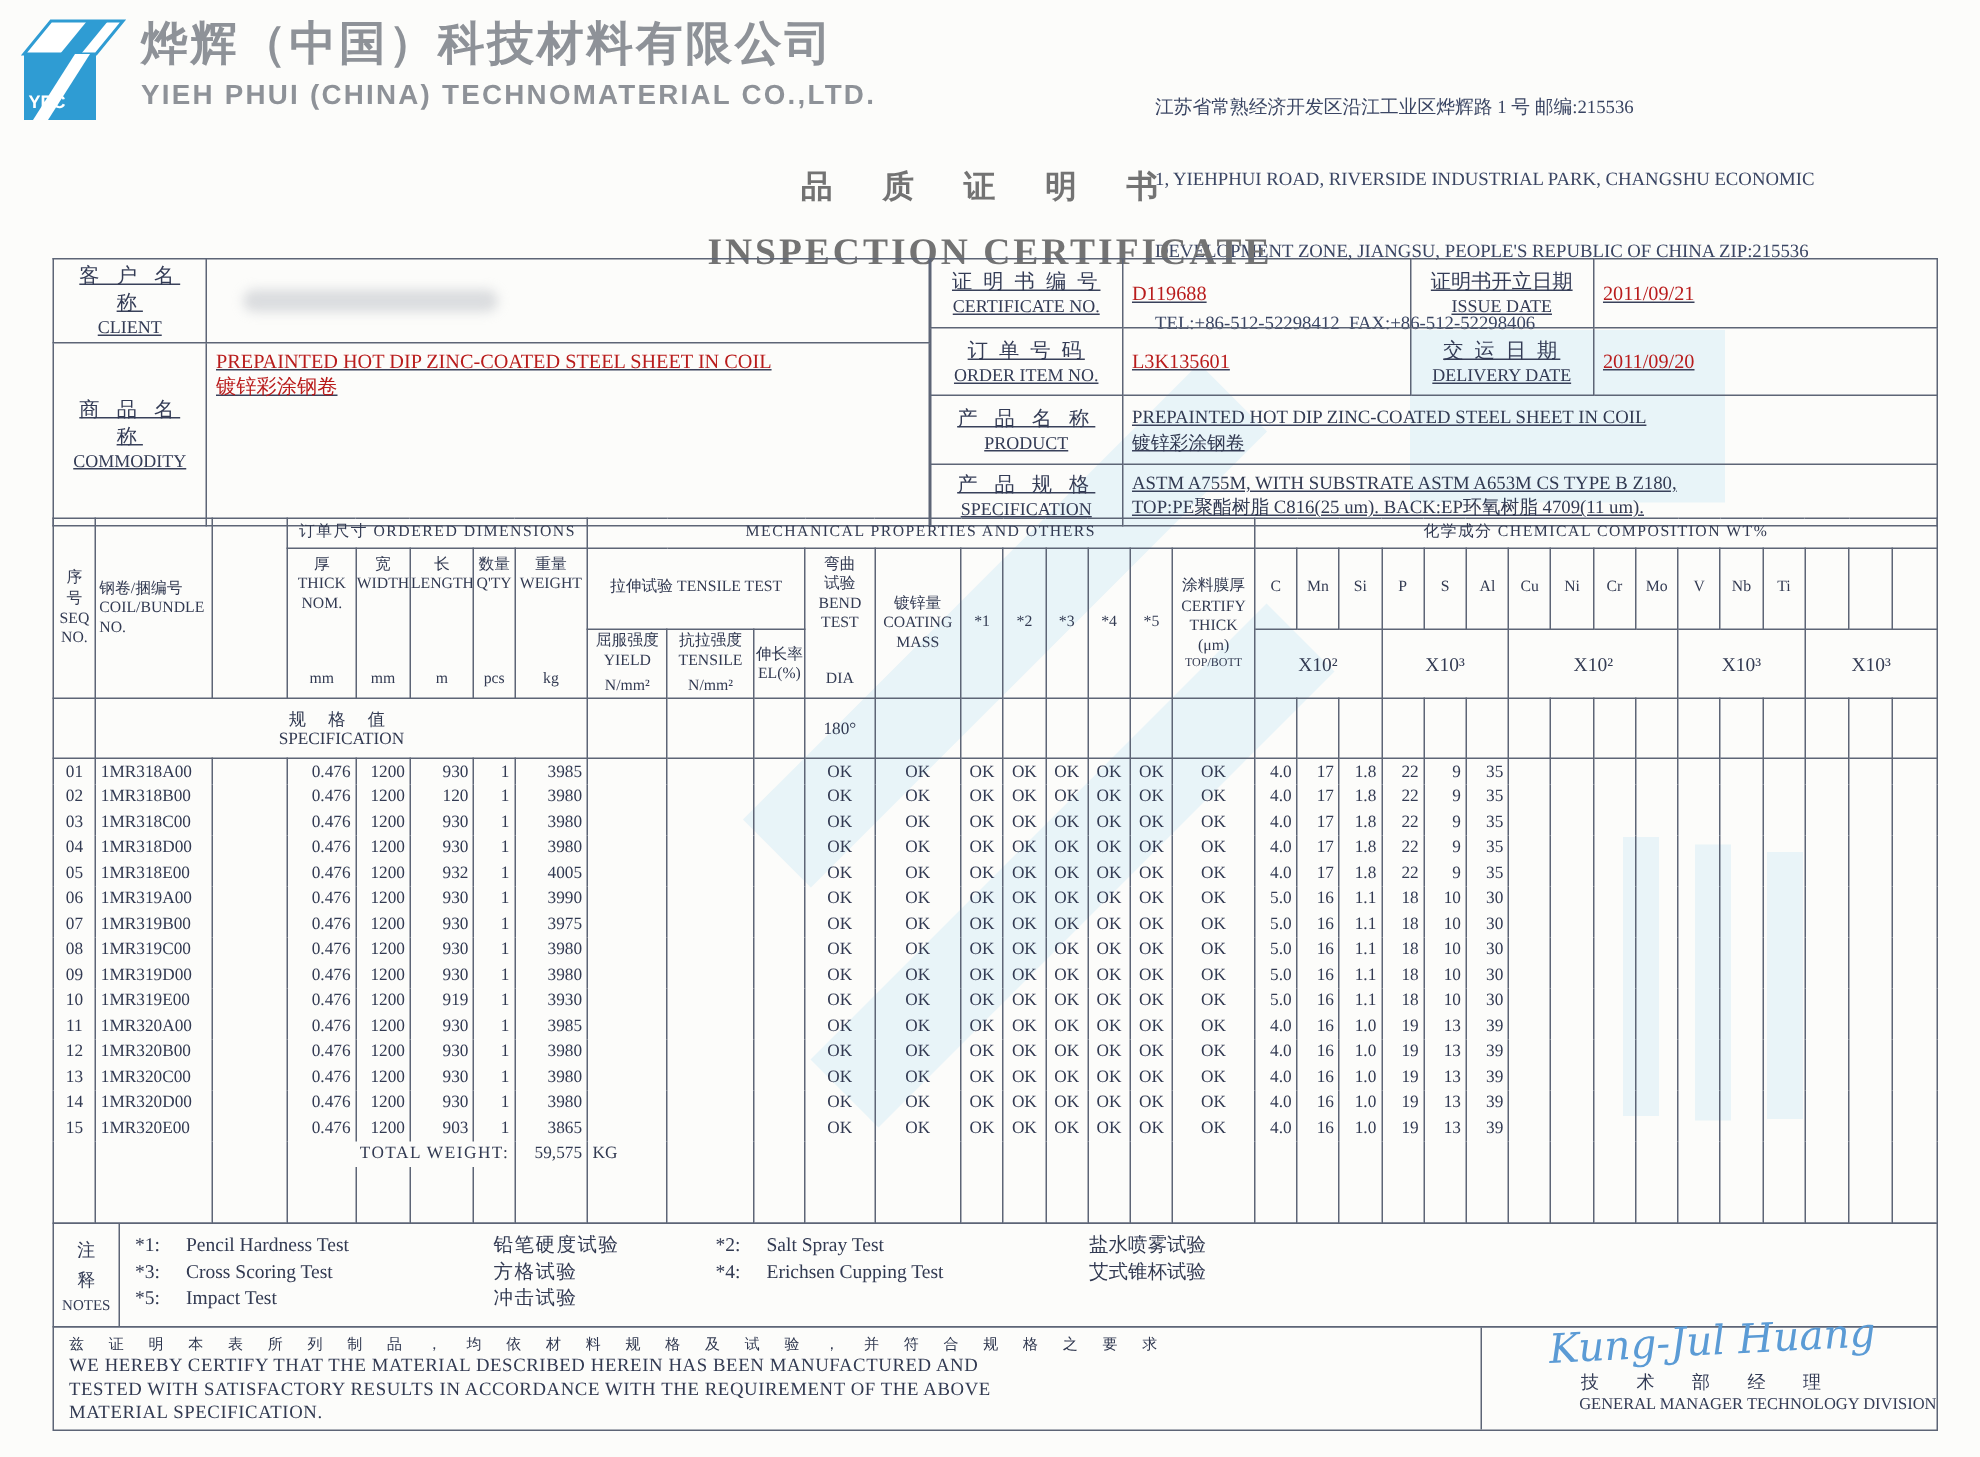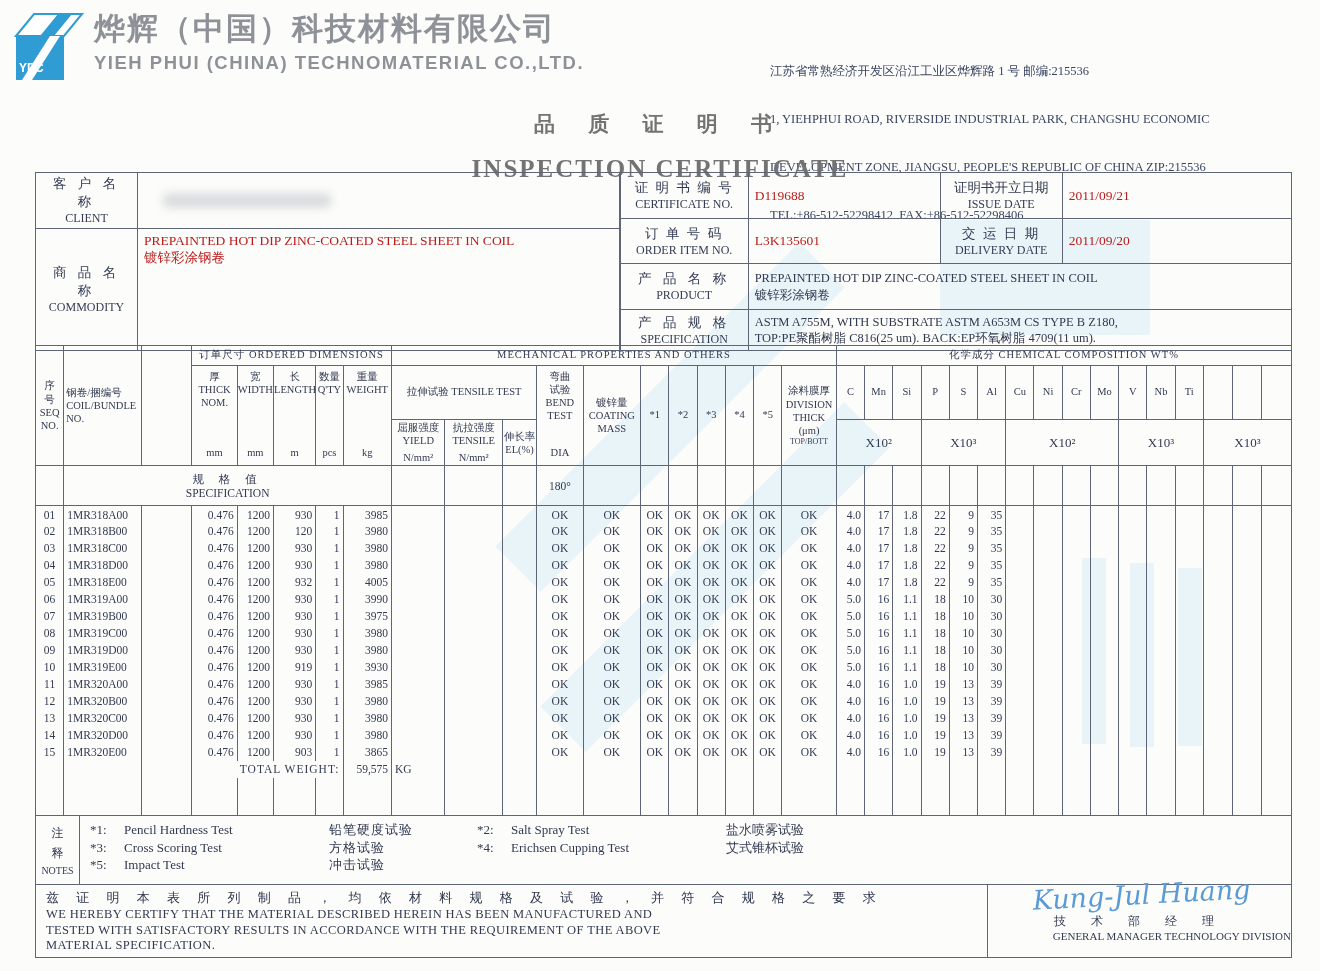--- a/index.html
+++ b/index.html
@@ -23,21 +23,21 @@
   .company { position:absolute; left:94px; top:8px; color:#8e9298; }
   .company .cn { font-size:31px; font-weight:bold; letter-spacing:2px; font-family:"Liberation Sans","DejaVu Sans",sans-serif; }
   .company .en { font-size:18.5px; font-weight:bold; letter-spacing:1.5px; margin-top:2px; font-family:"Liberation Sans","DejaVu Sans",sans-serif; }
   .address { position:absolute; left:770px; top:31px; font-size:12.5px; line-height:1.28; color:#3a4563; white-space:pre; }
   .doc-title { position:absolute; left:0; top:110px; width:100%; text-align:center; color:#737373; }
   .doc-title .cn { font-size:21px; font-weight:bold; letter-spacing:14px; }
   .doc-title .en { font-size:25px; font-weight:bold; letter-spacing:2px; margin-top:17px; }
 
   
   .info-wrap { position:absolute; left:35px; top:172px; width:1257px; display:flex; }
-  table.grid { border-collapse:collapse; table-layout:fixed; }
+  table.grid { border-collapse:collapse; table-layout:fixed;text-decoration:underline; }
   table.grid td { border:1px solid #5d6576; vertical-align:middle; padding:2px 6px; }
   .lbl { text-align:center; }
   .lbl .cn { font-size:13.5px; letter-spacing:4px; color:#333b55; }
   .lbl .en { font-size:12px; letter-spacing:0px; color:#333b55; }
   .val { font-size:13.5px; color:#b91c1c; }
   .val2 { font-size:12.5px; line-height:1.3; color:#323a52; }
   .smudge { width:170px; height:15px; background:#b9bdc4; border-radius:8px; filter:blur(4px); opacity:.5; margin-left:18px; }
 
   
   .doc-body { position:absolute; left:35px; top:345px; width:1257px; }
@@ -62,21 +62,21 @@
   .notes-label .nen { font-size:10px; }
   .notes-body { flex:1; padding:5px 10px; font-size:13px; line-height:1.35; color:#323a52; }
   .nrow { white-space:pre; }
   .ncode { display:inline-block; width:34px; }
   .nen1 { display:inline-block; width:205px; }
   .ncn1 { display:inline-block; width:148px; letter-spacing:1px; }
   .nen2 { display:inline-block; width:215px; }
 
   .certify-box { width:1257px; border:1px solid #5d6576; margin-top:-1px; display:flex; min-height:64px; }
   .certify-text { flex:1; border-right:1px solid #5d6576; padding:4px 10px; }
-  .certify-text .cn { font-size:13px; letter-spacing:7px; color:#2f374f; }
+  .certify-text .cn { font-size:10px; letter-spacing:7px; color:#2f374f; }
   .certify-text .en { font-size:12.5px; letter-spacing:.4px; line-height:1.22; color:#323a52; }
   .sign-cell { width:303px; position:relative; padding-top:28px; text-align:center; }
   .signature { position:absolute; left:6px; top:-6px; width:295px; font-size:27px; color:#5b9bd5; font-style:italic; transform:rotate(-3deg); font-family:"DejaVu Serif","Liberation Serif",serif; white-space:nowrap; }
   .sign-title-cn { font-size:12px; letter-spacing:11px; color:#333b55; }
   .sign-title-en { font-size:11px; color:#333b55;text-align:right; }
 
   
   col.w-seq{width:28px} col.w-coil{width:77px} col.w-blank{width:50px}
   col.w-thick{width:45px} col.w-width{width:36px} col.w-len{width:42px}
   col.w-qty{width:27px} col.w-wt{width:48px}
@@ -333,21 +333,21 @@
                 </div>
               </th>
             <th rowspan="2">*1</th>
             <th rowspan="2">*2</th>
             <th rowspan="2">*3</th>
             <th rowspan="2">*4</th>
             <th rowspan="2">*5</th>
             <th rowspan="2">
                 <div class="stack">
                   <div>涂料膜厚</div>
-                  <div>DIVISION</div>
+                  <div>CERTIFY</div>
                   <div>THICK</div>
                   <div>(μm)</div>
                   <div class="small">TOP/BOTT</div>
                 </div>
               </th>
             <th>C</th>
             <th>Mn</th>
             <th>Si</th>
             <th>P</th>
             <th>S</th>

